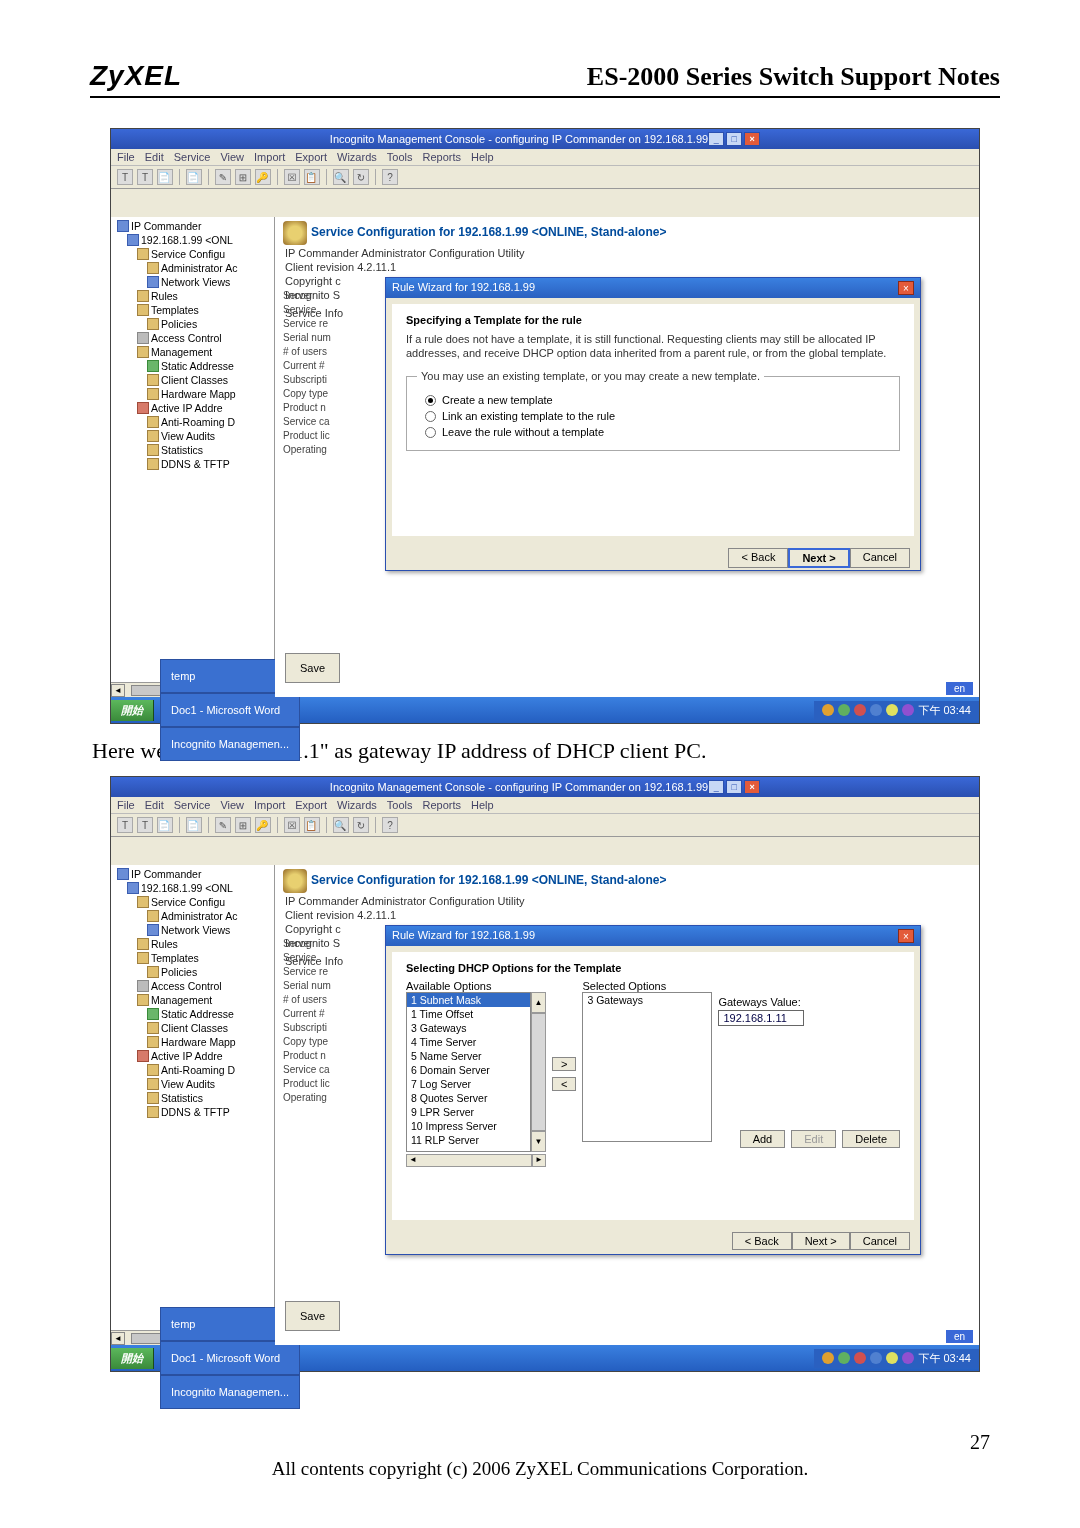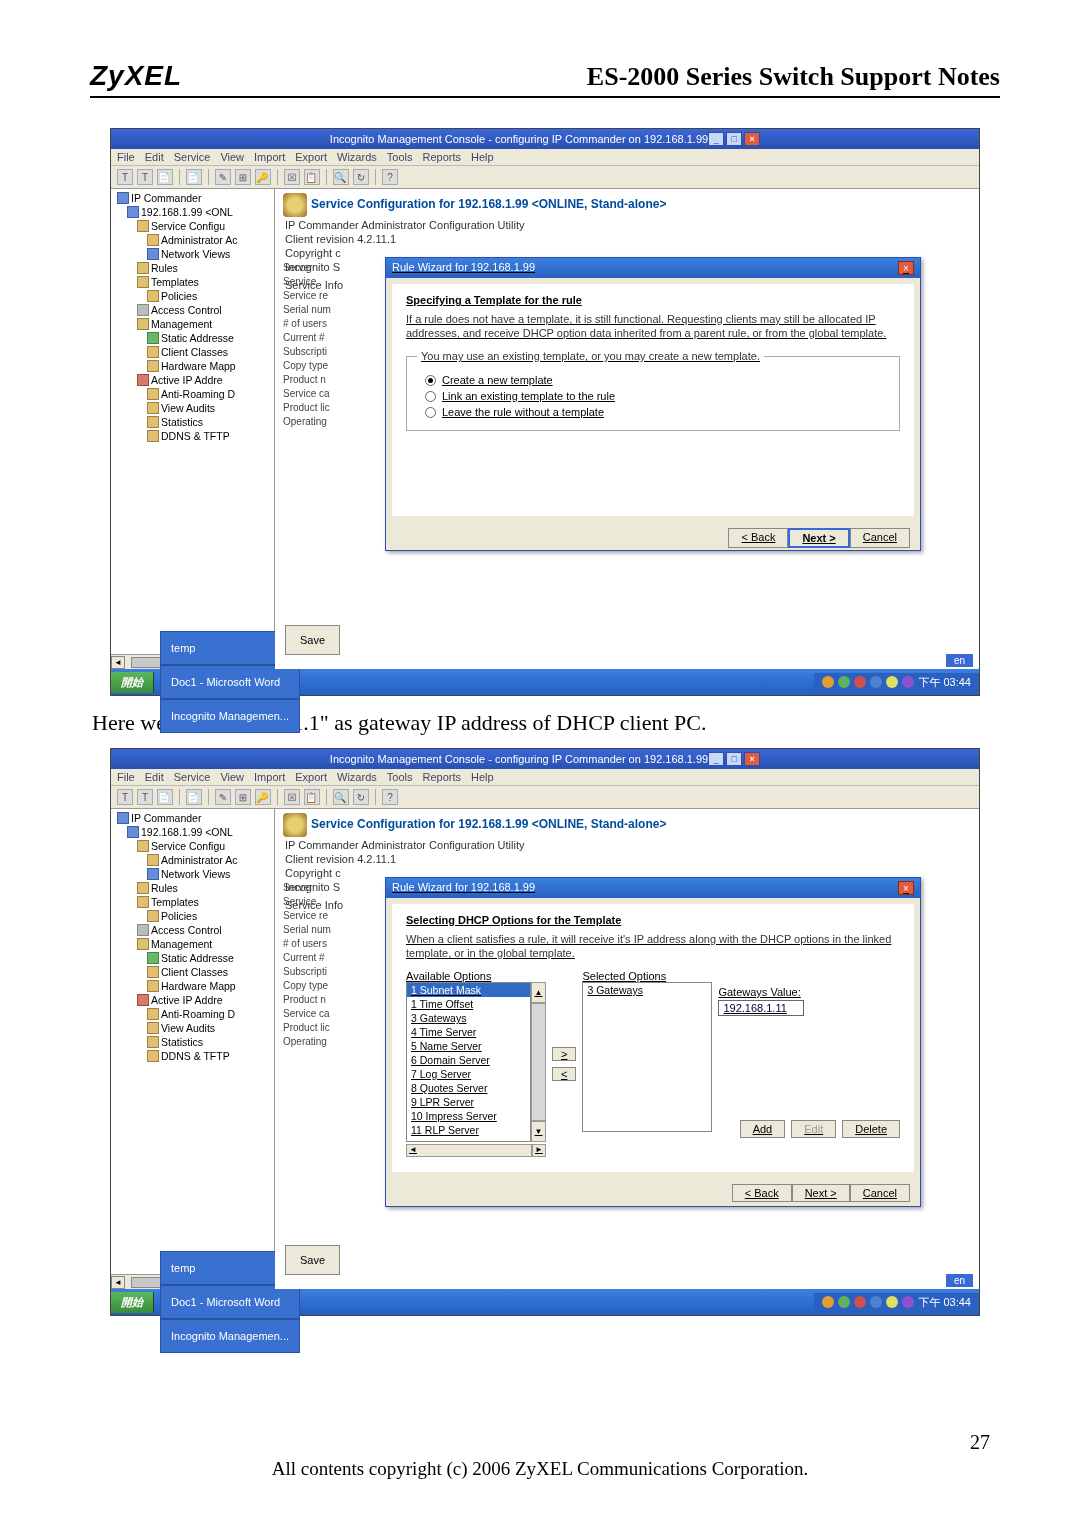--- a/index.html
+++ b/index.html
@@ -46,21 +46,21 @@
     display: flex; justify-content: center; align-items: center;
     font-size: 11px;
   }
   .win-buttons { display: flex; gap: 2px; }
   .win-btn { width: 16px; height: 14px; background:#c8d8f5; border:1px solid #2a4fb0; color:#2a4fb0; font-size:9px; display:flex; align-items:center; justify-content:center; }
   .win-btn.close { background:#e35b3a; color:#fff; font-weight:bold; }
   .menubar { background:#ece9d8; color:#446; padding:2px 6px; font-size:11px; display:flex; gap:10px; border-bottom:1px solid #bbb;}
   .toolbar { background:#ece9d8; padding:3px 6px; display:flex; gap:4px; align-items:center; border-bottom:1px solid #999;}
   .tb-icon { width:16px; height:16px; background:#ddd; border:1px solid #aaa; font-size:10px; display:flex; align-items:center; justify-content:center; color:#555; }
   .tb-sep { width:1px; height:16px; background:#aaa; margin:0 2px; }
-  .app-body { display:flex; height:480px; background:#f97316; }
+  .app-body { display:flex; height:480px; background:#f97316;margin-top:28px; }
   .tree-pane { width:164px; border-right:1px solid #999; background:#fff; overflow:hidden; font-size:10.5px; color:#000; padding:2px; }
   .tree-node { white-space: nowrap; display:flex; align-items:center; gap:2px; padding:1px 0 1px 2px;}
   .tree-icon { width:12px; height:12px; display:inline-block; background:#e0c070; border:1px solid #a08040; flex:0 0 auto;}
   .tree-icon.blue { background:#6a8dd7; border-color:#3a5db0; }
   .tree-icon.green{ background:#6ab66a; border-color:#3a8a3a; }
   .tree-icon.red{ background:#d77a6a; border-color:#a04a3a; }
   .tree-icon.gray{ background:#bbb; border-color:#888; }
   .tree-scroll { height:15px; background:#ece9d8; border-top:1px solid #999; display:flex; align-items:center; }
   .tree-scroll .thumb { width:30px; height:11px; background:#c8c8c8; border:1px solid #888; margin-left:6px;}
   .tree-scroll .arrow { width:14px; height:13px; background:#ece9d8; border:1px solid #888; font-size:8px; display:flex; align-items:center; justify-content:center; }
@@ -70,24 +70,23 @@
   .sc-desc { color:#333; font-size:11px; margin:0 0 2px 0; }
   .left-col { position:absolute; left:8px; top:72px; font-size:10px; color:#444; line-height:14px; }
   .save-btn { position:absolute; left:10px; bottom:14px; background:#ece9d8; border:1px solid #888; padding:8px 14px; font-size:11px; }
   .status-ime { position:absolute; right:6px; bottom:2px; background:#3a68d7; color:#fff; font-size:10px; padding:1px 8px; }
   .taskbar { height:26px; background:linear-gradient(to bottom,#3a80e0,#245ec0); display:flex; align-items:center; font-size:11px; color:#fff; }
   .start-btn { background:linear-gradient(to bottom,#5cb85c,#3a8a3a); padding:3px 10px; font-weight:bold; font-style:italic; border-right:1px solid #1a4a1a; }
   .task-item { background:#3a70d0; border:1px solid #2a50a0; margin-left:6px; padding:10px 10px; display:flex; align-items:center; gap:4px; }
   .tray { margin-left:auto; background:#2a60c0; padding:2px 8px; display:flex; align-items:center; gap:4px; }
   .tray-icon { width:12px; height:12px; border-radius:50%; }
   .wizard {
-    position:absolute; left:110px; top:68px; width:536px;
+    position:absolute; left:110px; top:60px; width:536px;
     border:1px solid #2a4fb0; background:#ece9d8;
     box-shadow:2px 2px 4px rgba(0,0,0,.35);
-    text-decoration:underline;
   }
   .wizard .wiz-title { background:linear-gradient(to bottom,#3a80e0,#2a60c0); color:#fff; padding:3px 6px; display:flex; justify-content:space-between; font-size:11px; }
   .wiz-close { width:16px; height:14px; background:#e35b3a; border:1px solid #8a2a1a; color:#fff; font-size:10px; display:flex; align-items:center; justify-content:center;}
   .wizard .wiz-body { background:#fff; margin:6px; padding:10px 14px; font-size:11px; }
   .wiz-heading { font-weight:bold; margin-bottom:6px; }
   .wiz-text { color:#333; margin-bottom:10px; line-height:14px; }
   fieldset.group { border:1px solid #aaa; padding:8px 10px; font-size:11px; }
   fieldset.group legend { padding:0 4px; color:#333; }
   .radio-row { margin:4px 0 4px 8px; display:flex; align-items:center; gap:6px; }
   .radio-dot { width:11px; height:11px; border:1px solid #666; border-radius:50%; display:flex; align-items:center; justify-content:center;}
@@ -502,21 +501,20 @@
           <div>Operating</div>
         </div>
 
       <div class="wizard" style="height:330px;">
         <div class="wiz-title">
           <span>Rule Wizard for 192.168.1.99</span>
           <span class="wiz-close">×</span>
         </div>
         <div class="wiz-body" style="height:268px;">
           <div class="wiz-heading">Selecting DHCP Options for the Template</div>
-          <div class="wiz-text">When a client satisfies a rule, it will receive it's IP address along with the DHCP options in the linked template, or in the global template.</div>
           <div class="dhcp-cols">
             <div style="width:140px;">
               <div>Available Options</div>
               <div style="display:flex;">
                 <div class="listbox" style="flex:1;" id="avail">
                     <div class="item sel">1  Subnet Mask</div>
                     <div class="item">1  Time Offset</div>
                     <div class="item">3  Gateways</div>
                     <div class="item">4  Time Server</div>
                     <div class="item">5  Name Server</div>

